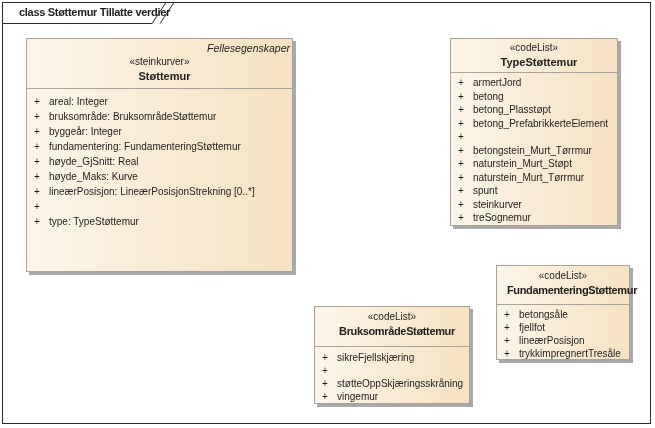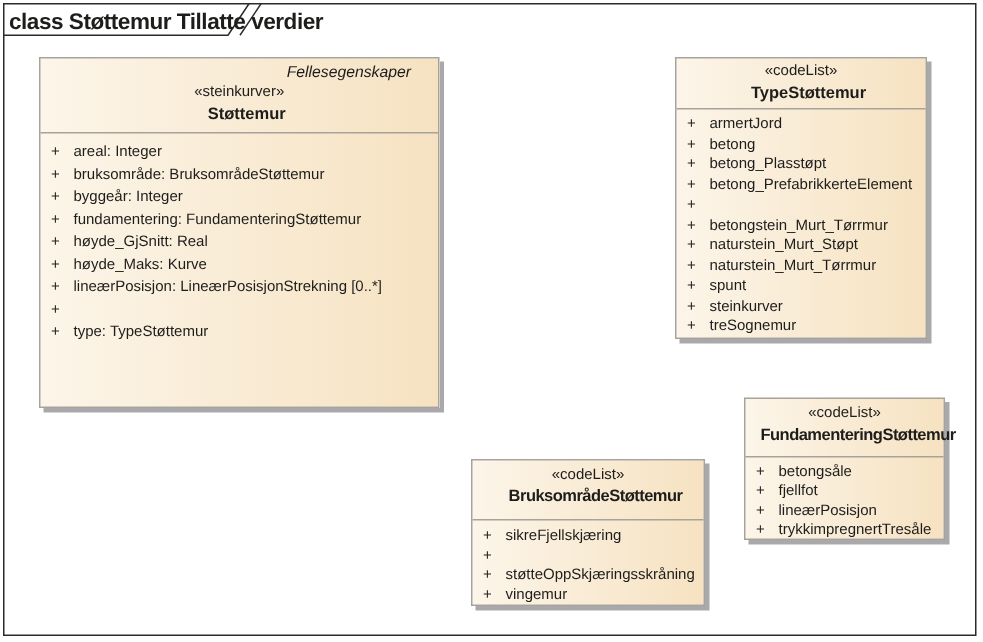--- a/index.html
+++ b/index.html
@@ -20,40 +20,40 @@
     background: #ffffff;
     box-sizing: border-box;
   }
   .frame-tab {
     position: absolute;
     left: 2px; top: 2px;
     width: 185px; height: 23px;
   }
   .frame-tab-label {
     position: absolute;
-    left: 4px; top: 4px;
-    font-size: 15px;
+    left: 17px; top: 4px;
+    font-size: 11px;
     font-weight: bold;
     letter-spacing: -0.3px;
     white-space: nowrap;
   }
   
   .uml-box {
     position: absolute;
     box-sizing: border-box;
     background: linear-gradient(90deg, var(--fill-left, #fcf5e9) 0%, var(--fill-right, #f6e2c1) 100%);
     border: 1px solid var(--box-border, #a7a29a);
     box-shadow: 3px 3px 0 var(--shadow, #a9a9ab);
   }
   .box-header { text-align: center; }
   .pkg-name {
     text-align: right;
     font-style: italic;
     font-size: 10.5px;
-    padding: 3px 18px 1px 0;
+    padding: 3px 2px 1px 0;
     white-space: nowrap;
   }
   .stereotype {
     font-size: 10px;
     line-height: 14px;
     white-space: nowrap;
   }
   .cls-name {
     font-size: 11px;
     font-weight: bold;

